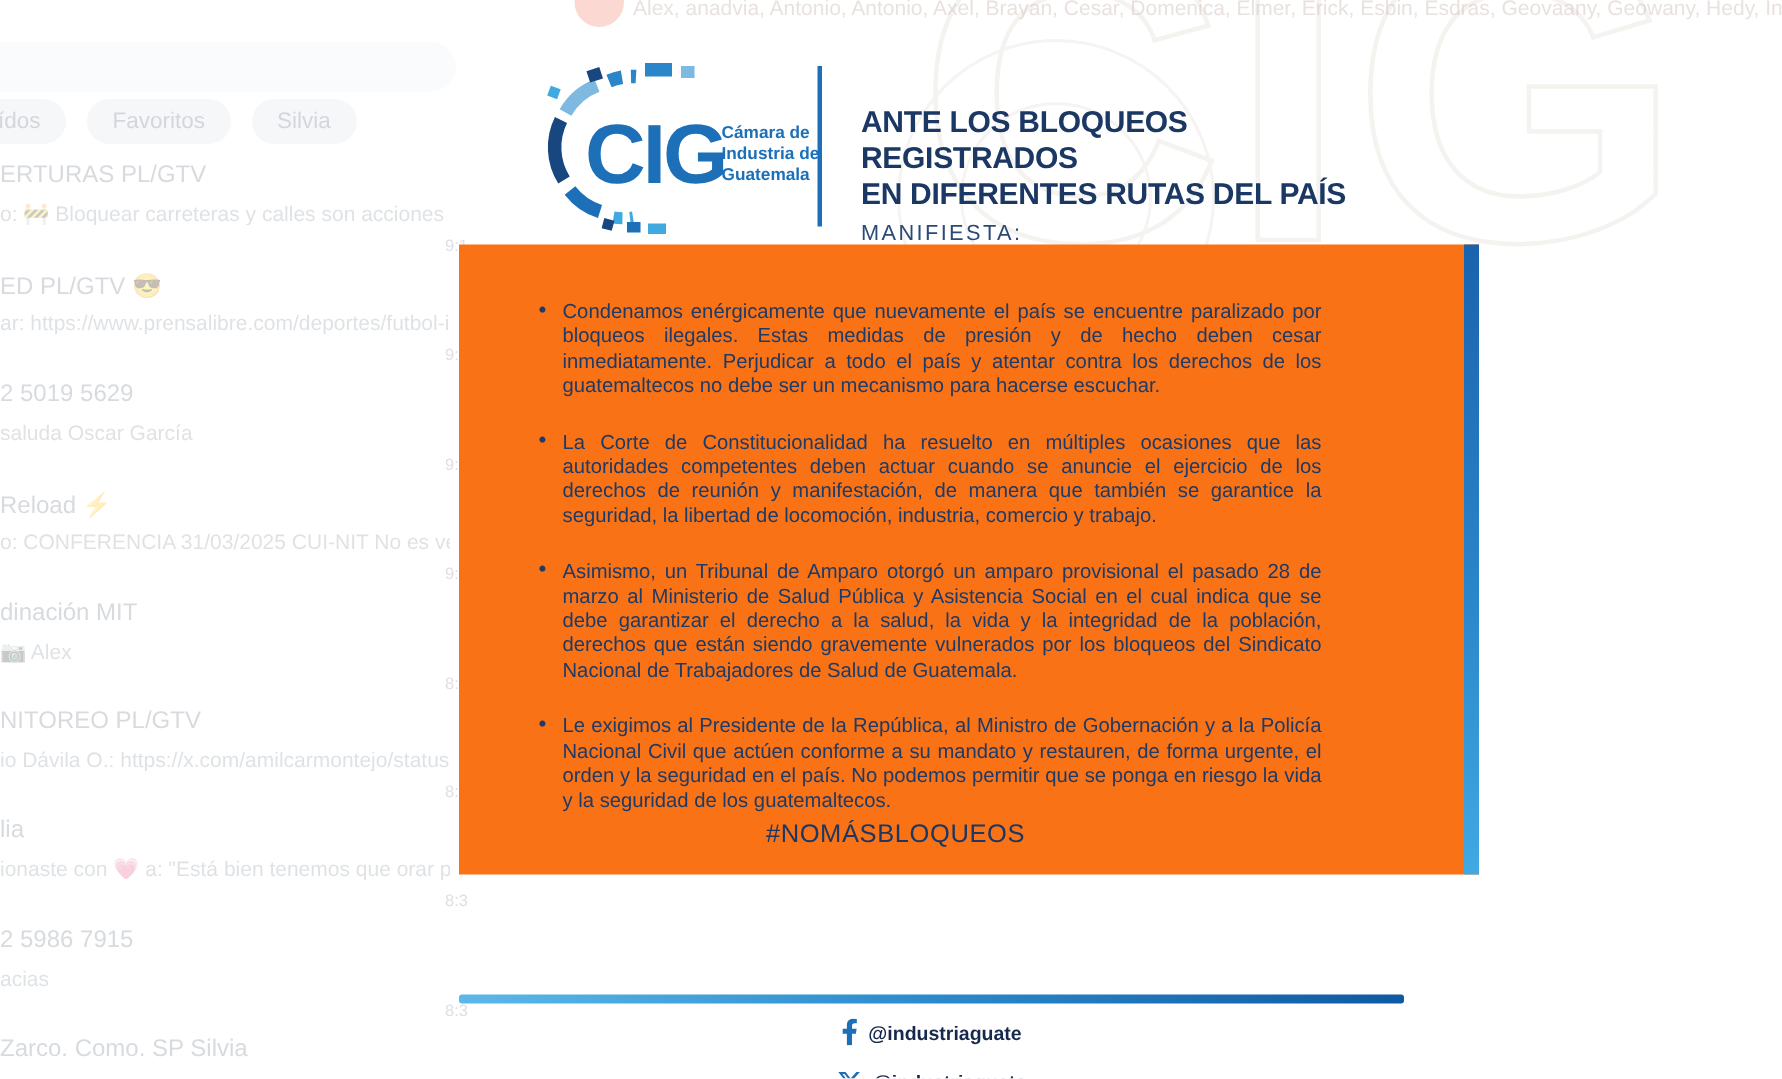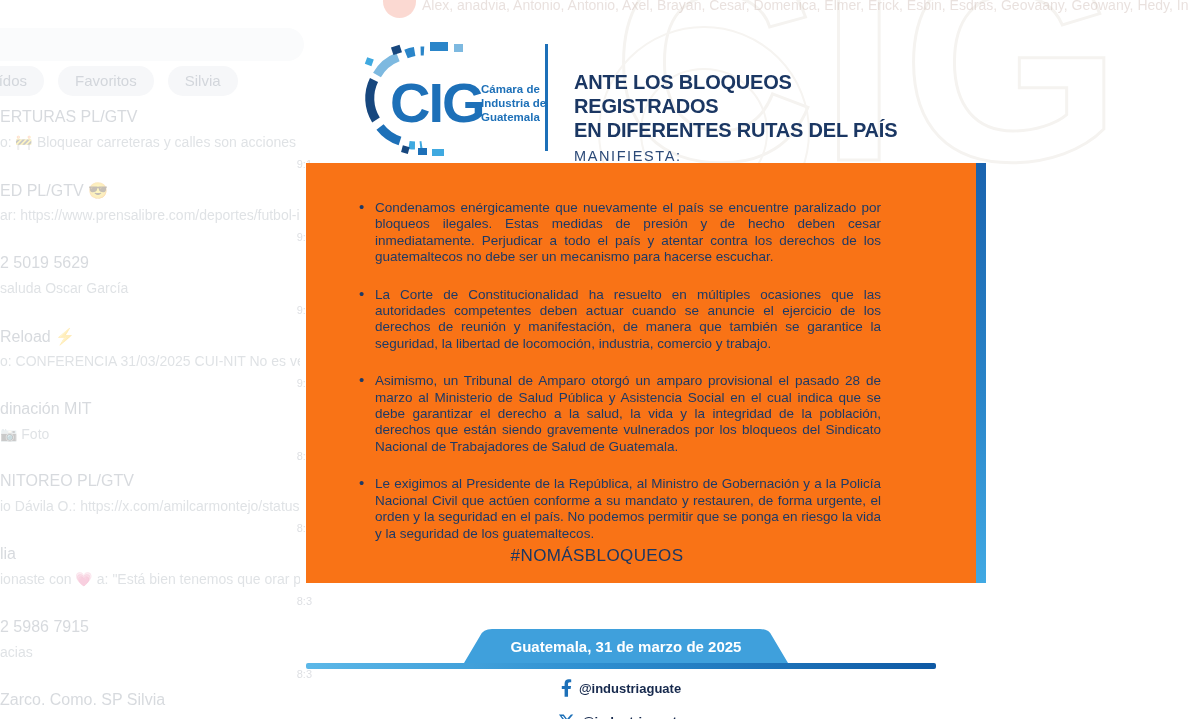--- a/index.html
+++ b/index.html
@@ -103,21 +103,21 @@
         <div class="bg-row-msg">saluda Oscar García</div>
       </div>
       <div class="bg-row" style="top:327px">
         <div class="bg-row-name">Reload ⚡</div>
         <div class="bg-row-time">9:0</div>
         <div class="bg-row-msg">o: CONFERENCIA 31/03/2025 CUI-NIT  No es verd</div>
       </div>
       <div class="bg-row" style="top:400px">
         <div class="bg-row-name">dinación MIT</div>
         <div class="bg-row-time">8:5</div>
-        <div class="bg-row-msg">📷 Foto</div>
+        <div class="bg-row-msg">📷 Alex</div>
       </div>
       <div class="bg-row" style="top:472px">
         <div class="bg-row-name">NITOREO PL/GTV</div>
         <div class="bg-row-time">8:3</div>
         <div class="bg-row-msg">io Dávila O.: https://x.com/amilcarmontejo/status</div>
       </div>
       <div class="bg-row" style="top:545px">
         <div class="bg-row-name">lia</div>
         <div class="bg-row-time">8:3</div>
         <div class="bg-row-msg">ionaste con 💗 a: "Está bien tenemos que orar po</div>
@@ -170,26 +170,20 @@
     <div class="card-stripe"></div>
     <div class="bullets">
       <div class="bullet">Condenamos enérgicamente que nuevamente el país se encuentre paralizado por bloqueos ilegales. Estas medidas de presión y de hecho deben cesar inmediatamente. Perjudicar a todo el país y atentar contra los derechos de los guatemaltecos no debe ser un mecanismo para hacerse escuchar.</div>
       <div class="bullet">La Corte de Constitucionalidad ha resuelto en múltiples ocasiones que las autoridades competentes deben actuar cuando se anuncie el ejercicio de los derechos de reunión y manifestación, de manera que también se garantice la seguridad, la libertad de locomoción, industria, comercio y trabajo.</div>
       <div class="bullet">Asimismo, un Tribunal de Amparo otorgó un amparo provisional el pasado 28 de marzo al Ministerio de Salud Pública y Asistencia Social en el cual indica que se debe garantizar el derecho a la salud, la vida y la integridad de la población, derechos que están siendo gravemente vulnerados por los bloqueos del Sindicato Nacional de Trabajadores de Salud de Guatemala.</div>
       <div class="bullet">Le exigimos al Presidente de la República, al Ministro de Gobernación y a la Policía Nacional Civil que actúen conforme a su mandato y restauren, de forma urgente, el orden y la seguridad en el país. No podemos permitir que se ponga en riesgo la vida y la seguridad de los guatemaltecos.</div>
     </div>
     <div class="hashtag">#NOMÁSBLOQUEOS</div>
   </div>
 
-  <div class="banner">
-    <svg viewBox="0 0 324 34" width="324" height="34">
-      <path d="M0 34 L16 7 Q19 0 28 0 L296 0 Q305 0 308 7 L324 34 Z" fill="#3fa0dc"></path>
-    </svg>
-    <div class="banner-text">Guatemala, 31 de marzo de 2025</div>
-  </div>
 
   <div class="hbar"></div>
 
   <div class="social">
     <div class="social-item">
       <svg width="11" height="18" viewBox="0 0 320 512">
         <path fill="#1d70b8" d="M279.14 288l14.22-92.66h-88.91v-60.13c0-25.35 12.42-50.06 52.24-50.06h40.42V6.26S260.43 0 225.36 0c-73.22 0-121.08 44.38-121.08 124.72v70.62H22.89V288h81.39v224h100.17V288z"></path>
       </svg>
       <span class="social-handle">@industriaguate</span>
     </div>

